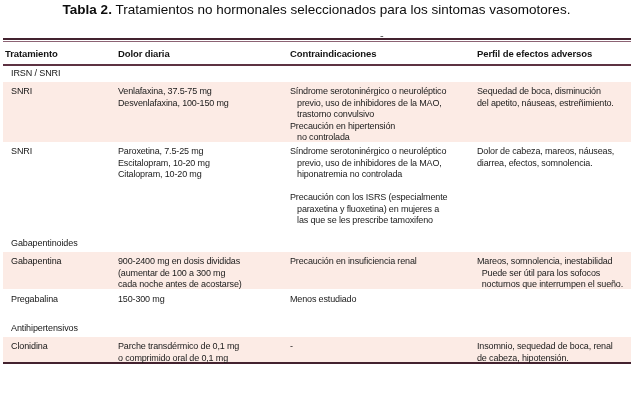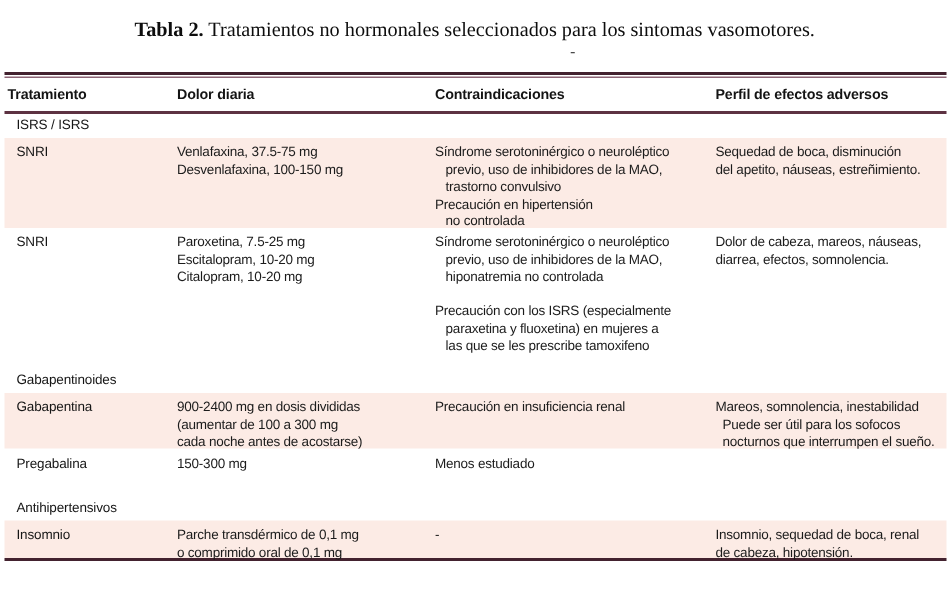--- a/index.html
+++ b/index.html
@@ -1,22 +1,22 @@
 <!DOCTYPE html>
 <html><head>
 <meta charset="utf-8">
 <style>
   html,body{margin:0;padding:0}
   body{
     width:633px;height:402px;background:#ffffff;position:relative;overflow:hidden;
     font-family:"Liberation Sans",sans-serif;color:#1b1b1b;
   }
   .title{
-    padding-top:11px;text-align:center;
-    font-family:Liberation Serif, serif;font-size:13.5px;line-height:17px;color:#0d0d0d;
+    padding-top:1px;text-align:center;
+    font-family:Liberation Sans, sans-serif;font-size:13.5px;line-height:17px;color:#0d0d0d;
   }
   .title .bold{font-weight:bold}
   .stray-dash{position:absolute;left:380px;top:29px;font-size:11px;color:#4a4a4a}
   .table{margin:20px 2px 0 3px;width:628px}
   .top-rule{height:1px;border-top:2px solid #43222f;border-bottom:1px solid #8c6374;background:#fff}
   .header-rule{height:0;border-top:2px solid #5d3242}
   .bottom-rule{height:0;border-top:2px solid #43222f}
   .row{display:flex;align-items:flex-start;box-sizing:border-box}
   .row.header{height:22px;align-items:center}
   .hcell{font-weight:bold;font-size:9.5px;letter-spacing:-0.1px;color:#141414}
@@ -54,21 +54,21 @@
     <div class="row header">
       <div class="c1 hcell">Tratamiento</div>
       <div class="c2 hcell">Dolor diaria</div>
       <div class="c3 hcell">Contraindicaciones</div>
       <div class="c4 hcell">Perfil de efectos adversos</div>
     </div>
 
     <div class="header-rule"></div>
 
     <div class="row r-section-1">
-      <div class="c1 label">ISRS / ISRS</div>
+      <div class="c1 label">IRSN / SNRI</div>
     </div>
 
     <div class="row pink r-snri1">
       <div class="c1 label">SNRI</div>
       <div class="c2 cell">Venlafaxina, 37.5-75 mg
 Desvenlafaxina, 100-150 mg</div>
       <div class="c3 cell">Síndrome serotoninérgico o neuroléptico
    previo, uso de inhibidores de la MAO,
    trastorno convulsivo
 Precaución en hipertensión
@@ -113,21 +113,21 @@
       <div class="c2 cell">150-300 mg</div>
       <div class="c3 cell">Menos estudiado</div>
       <div class="c4 cell"></div>
     </div>
 
     <div class="row r-section-3">
       <div class="c1 label">Antihipertensivos</div>
     </div>
 
     <div class="row pink r-cloni">
-      <div class="c1 label">Insomnio</div>
+      <div class="c1 label">Clonidina</div>
       <div class="c2 cell center">Parche transdérmico de 0,1 mg
 o comprimido oral de 0,1 mg</div>
       <div class="c3 cell">-</div>
       <div class="c4 cell">Insomnio, sequedad de boca, renal
 de cabeza, hipotensión.</div>
     </div>
 
     <div class="bottom-rule"></div>
 
   </div>

